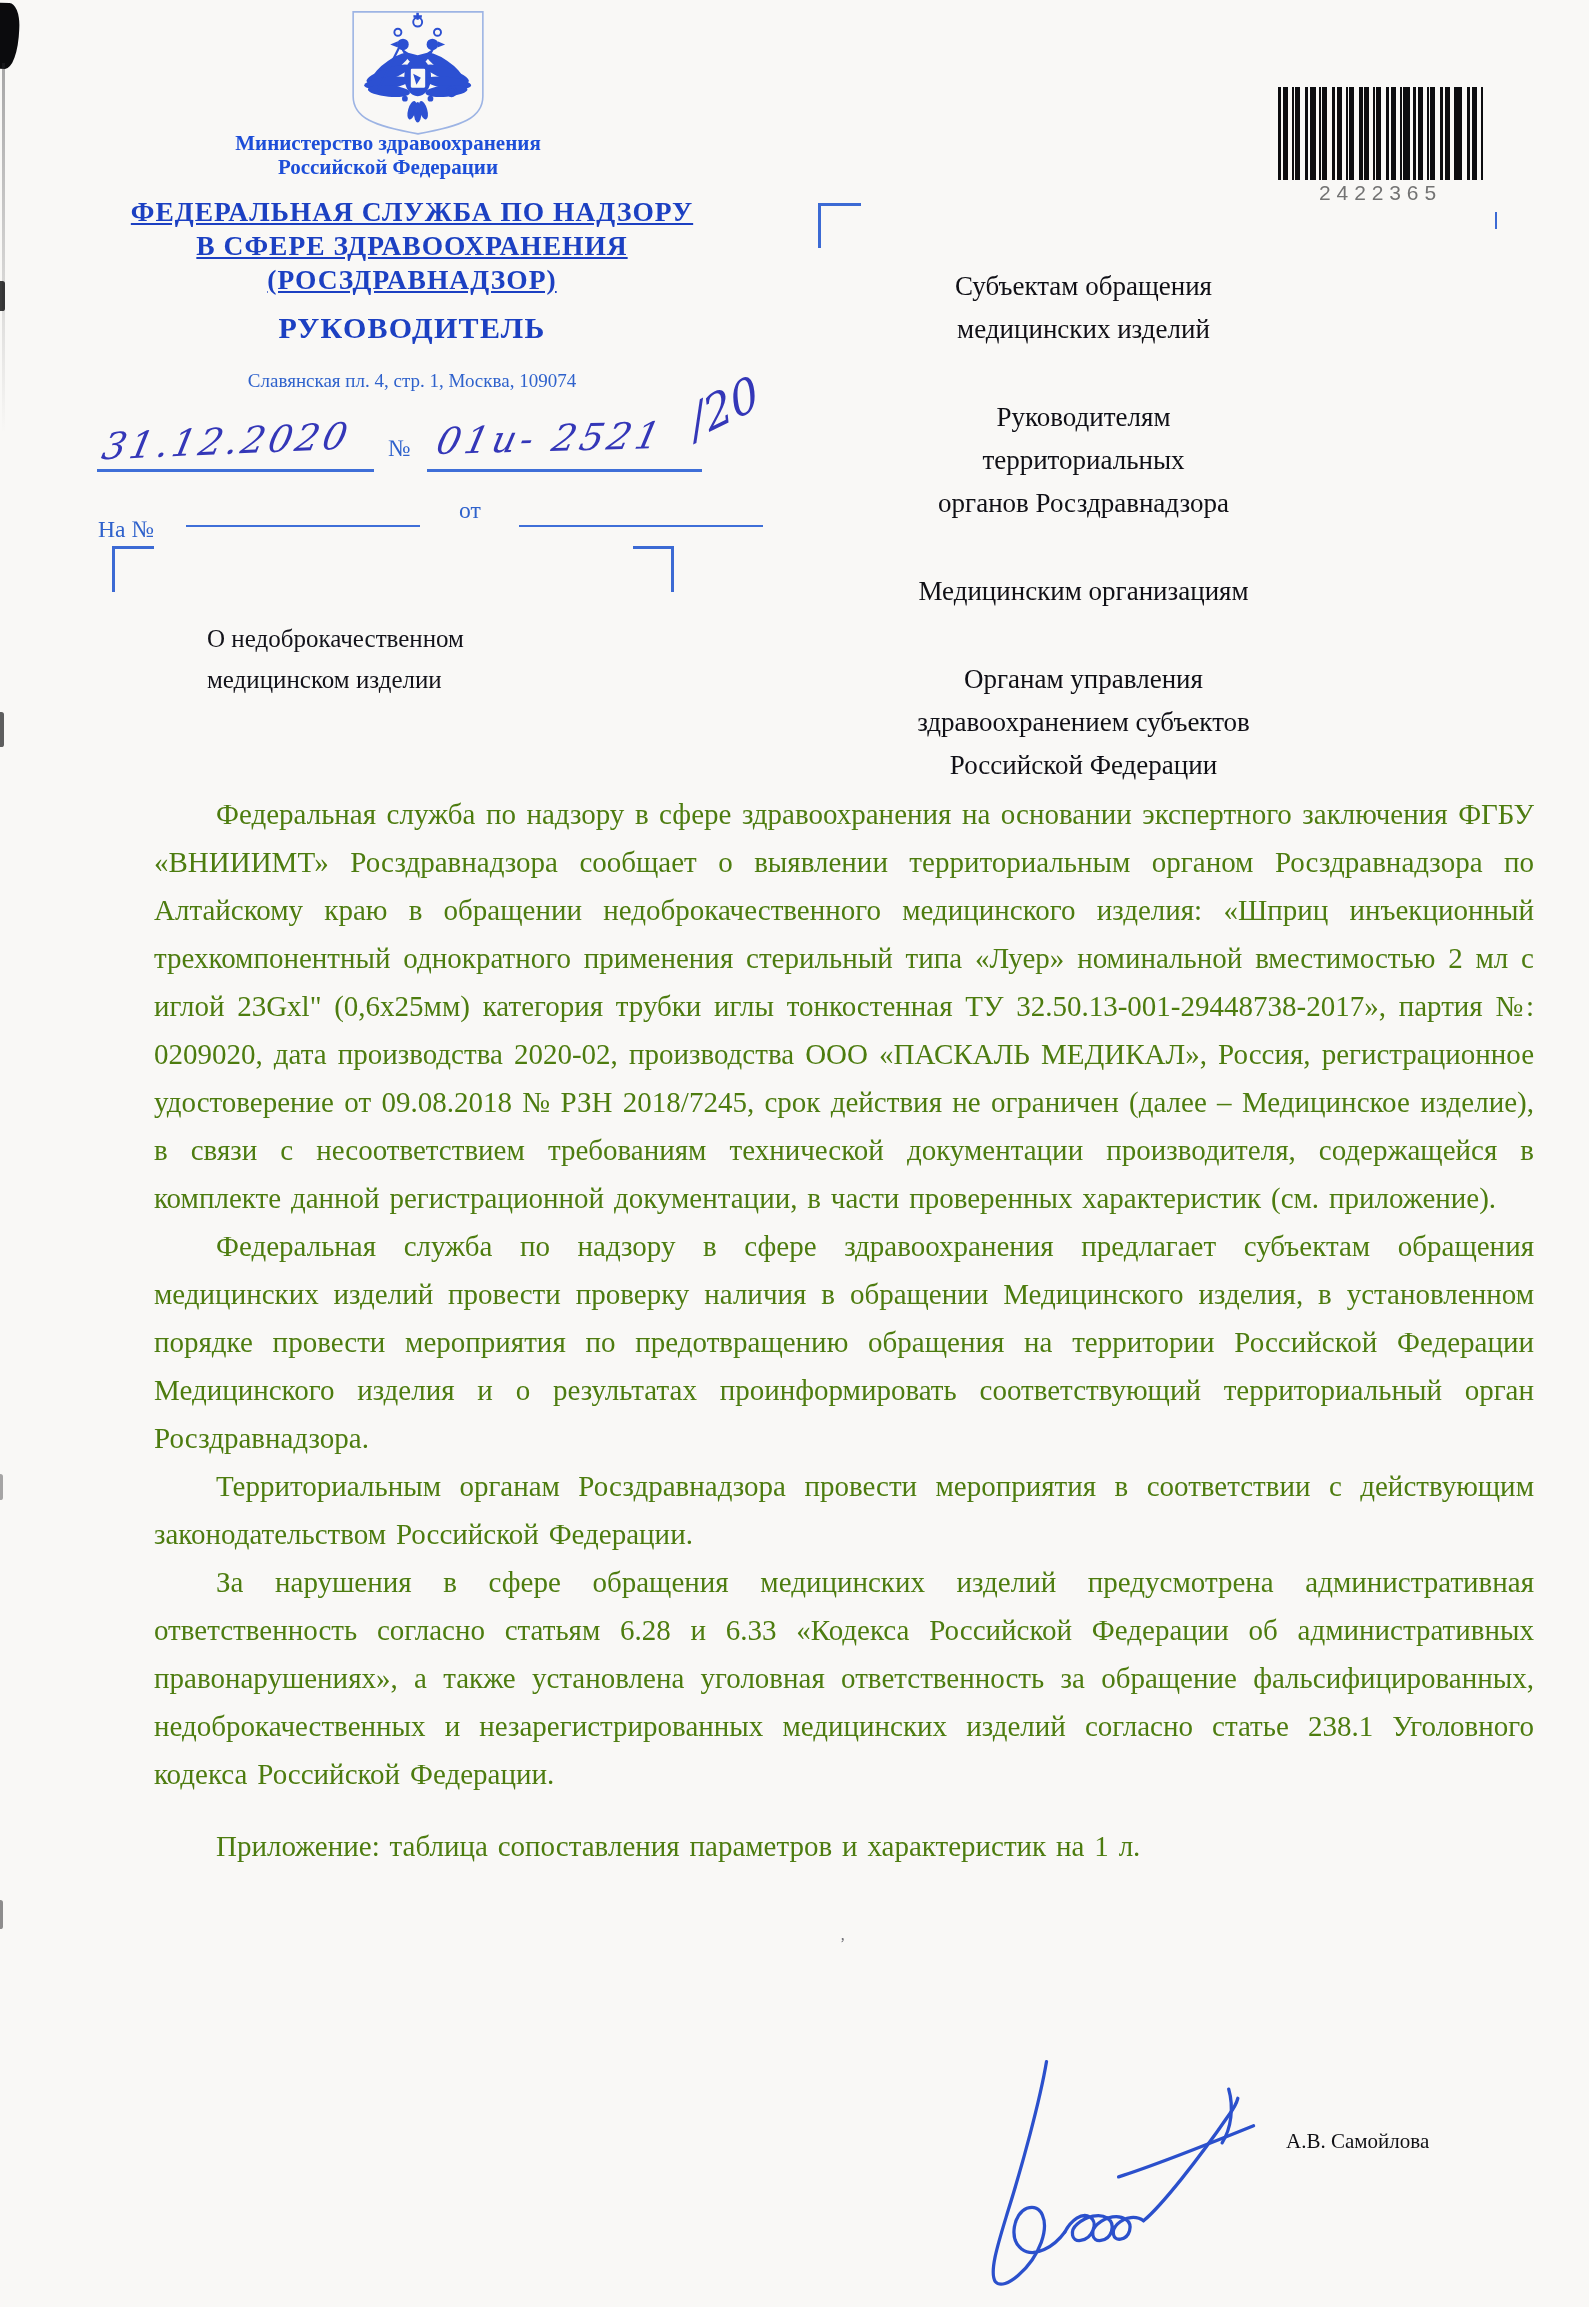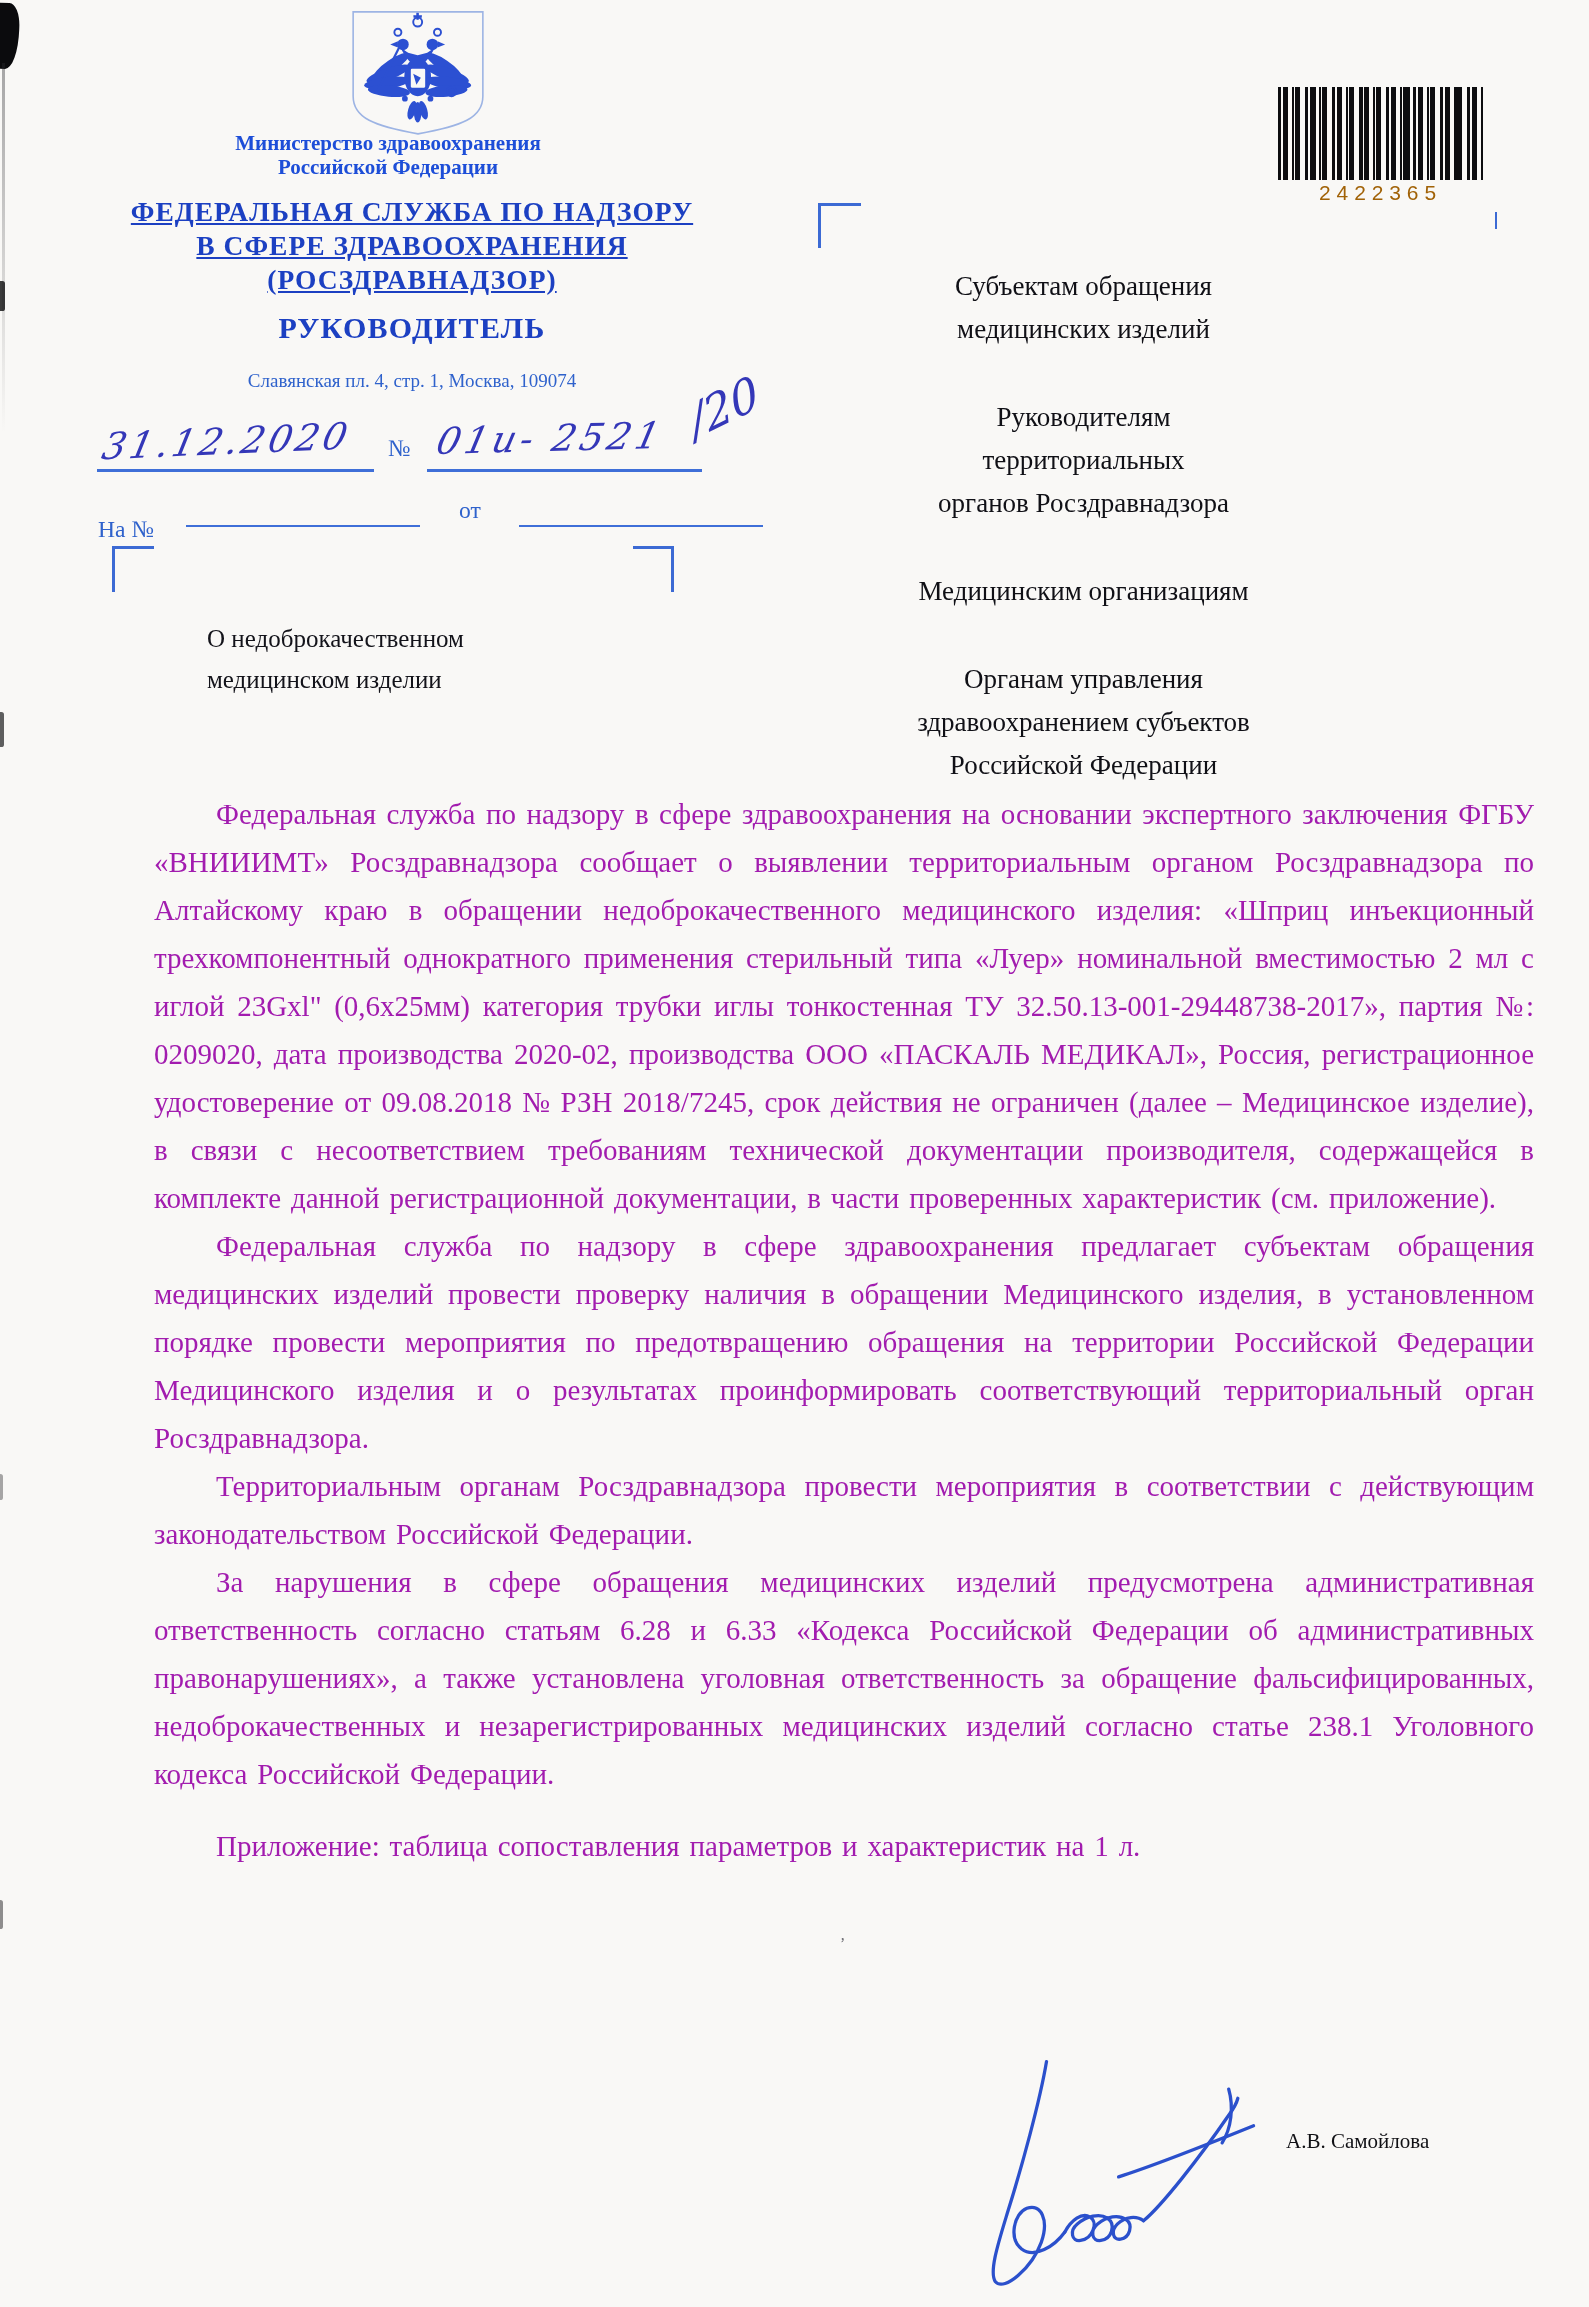--- a/index.html
+++ b/index.html
@@ -80,41 +80,41 @@
 
   
   .barcode{position:absolute;left:1278px;top:87px;width:205px;height:93px;
     background-color:#f9f8f6;
     background-image:
       repeating-linear-gradient(90deg,#0d0d10 0 2.6px,rgba(0,0,0,0) 2.6px 4.6px,#0d0d10 4.6px 10.5px,rgba(0,0,0,0) 10.5px 13.8px,#0d0d10 13.8px 15.7px,rgba(0,0,0,0) 15.7px 17px,#0d0d10 17px 21.6px,rgba(0,0,0,0) 21.6px 27px),
       repeating-linear-gradient(90deg,rgba(0,0,0,0) 0 35px,#0d0d10 35px 38px,rgba(0,0,0,0) 38px 47px);
   }
   .barcode-number{
     position:absolute;left:1278px;top:181px;width:205px;
-    text-align:center;font-size:21px;letter-spacing:5.9px;color:#a16207;
+    text-align:center;font-size:21px;letter-spacing:5.9px;color:#737373;
     font-family:"Liberation Sans",sans-serif;
   }
 
   
   .addressees{
     position:absolute;left:846px;top:265px;width:475px;
     text-align:center;font-size:27px;line-height:43px;color:#101016;
   }
   .addressee{white-space:pre-line;margin:0 0 45px 0;}
 
   
   .subject{
     position:absolute;left:207px;top:618px;
     font-size:25px;line-height:41px;color:#13131a;white-space:pre-line;
   }
 
   
   .body-block{
     position:absolute;left:154px;top:790px;width:1380px;
-    font-size:29px;line-height:48px;color:#a21caf;
+    font-size:29px;line-height:48px;color:#4d7c0f;
     text-align:justify;word-spacing:2.6px;
   }
   .para{margin:0;text-indent:62px;}
   .attachment{margin:23.6px 0 0 0;text-indent:62px;text-align:left;}
   .tiny-mark{position:absolute;left:840px;top:1935px;font-size:15.7px;color:#6a6a70;}
 
   
   .sig-svg{position:absolute;left:918px;top:2055px;width:354px;height:249px;}
   .sig-name{position:absolute;left:1286px;top:2129px;font-size:21px;color:#101014;text-align:right;}
 </style>

